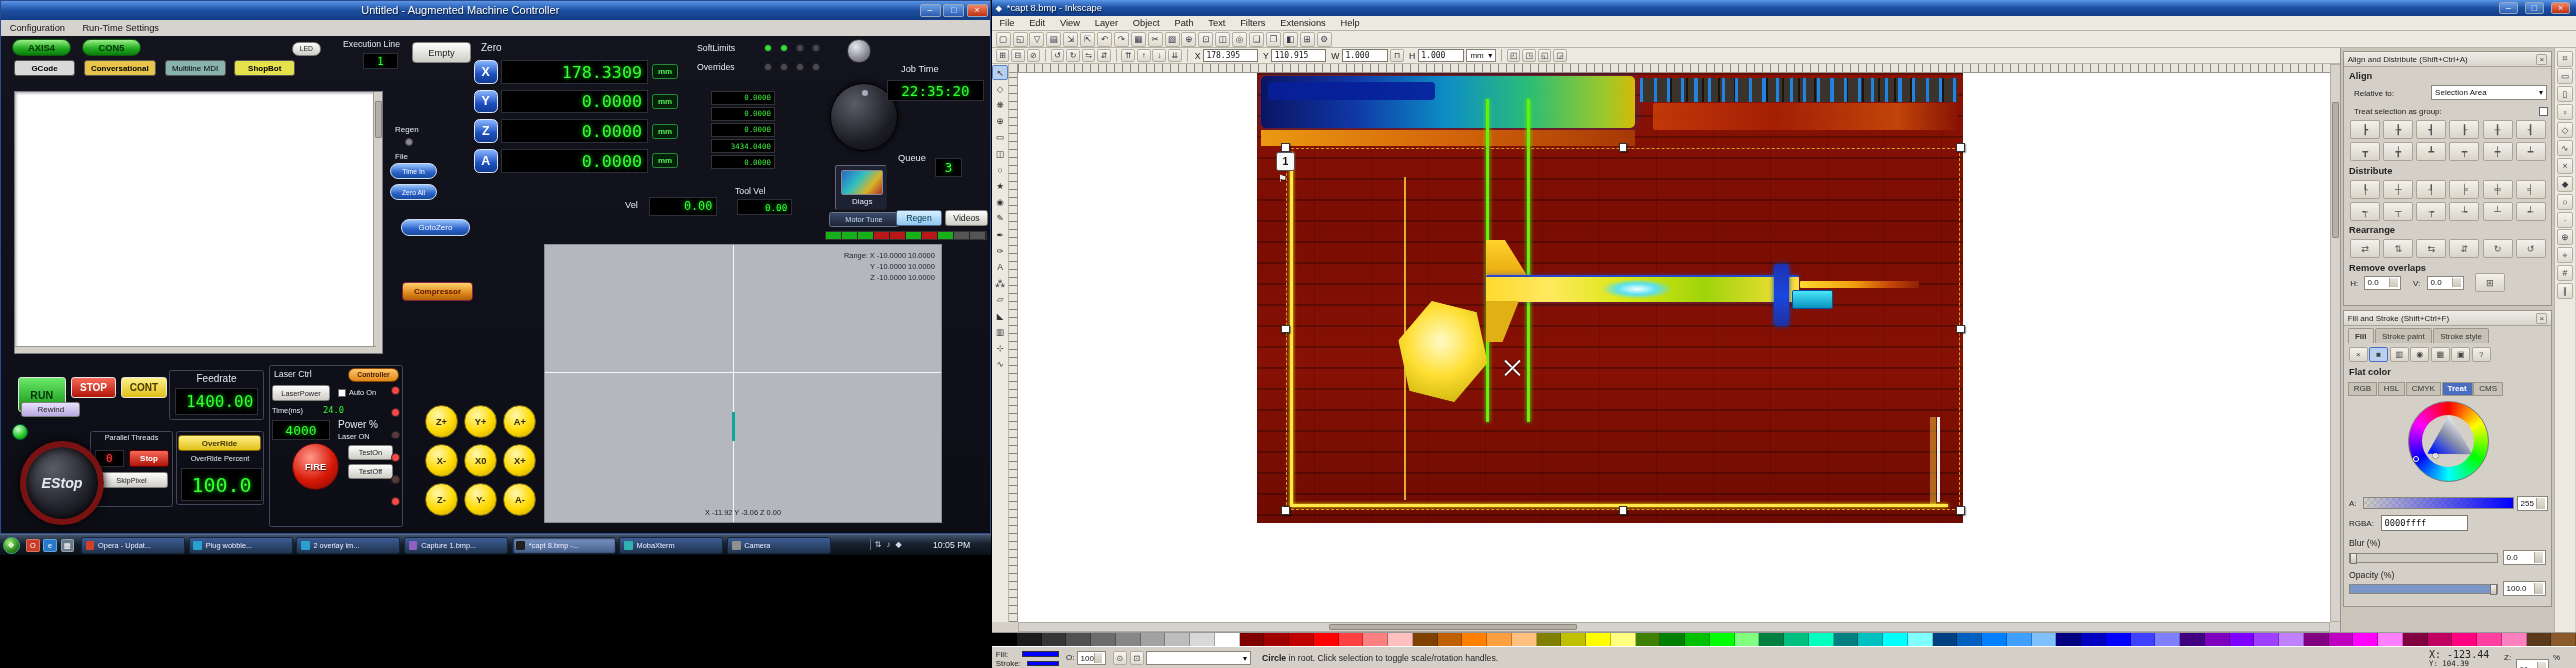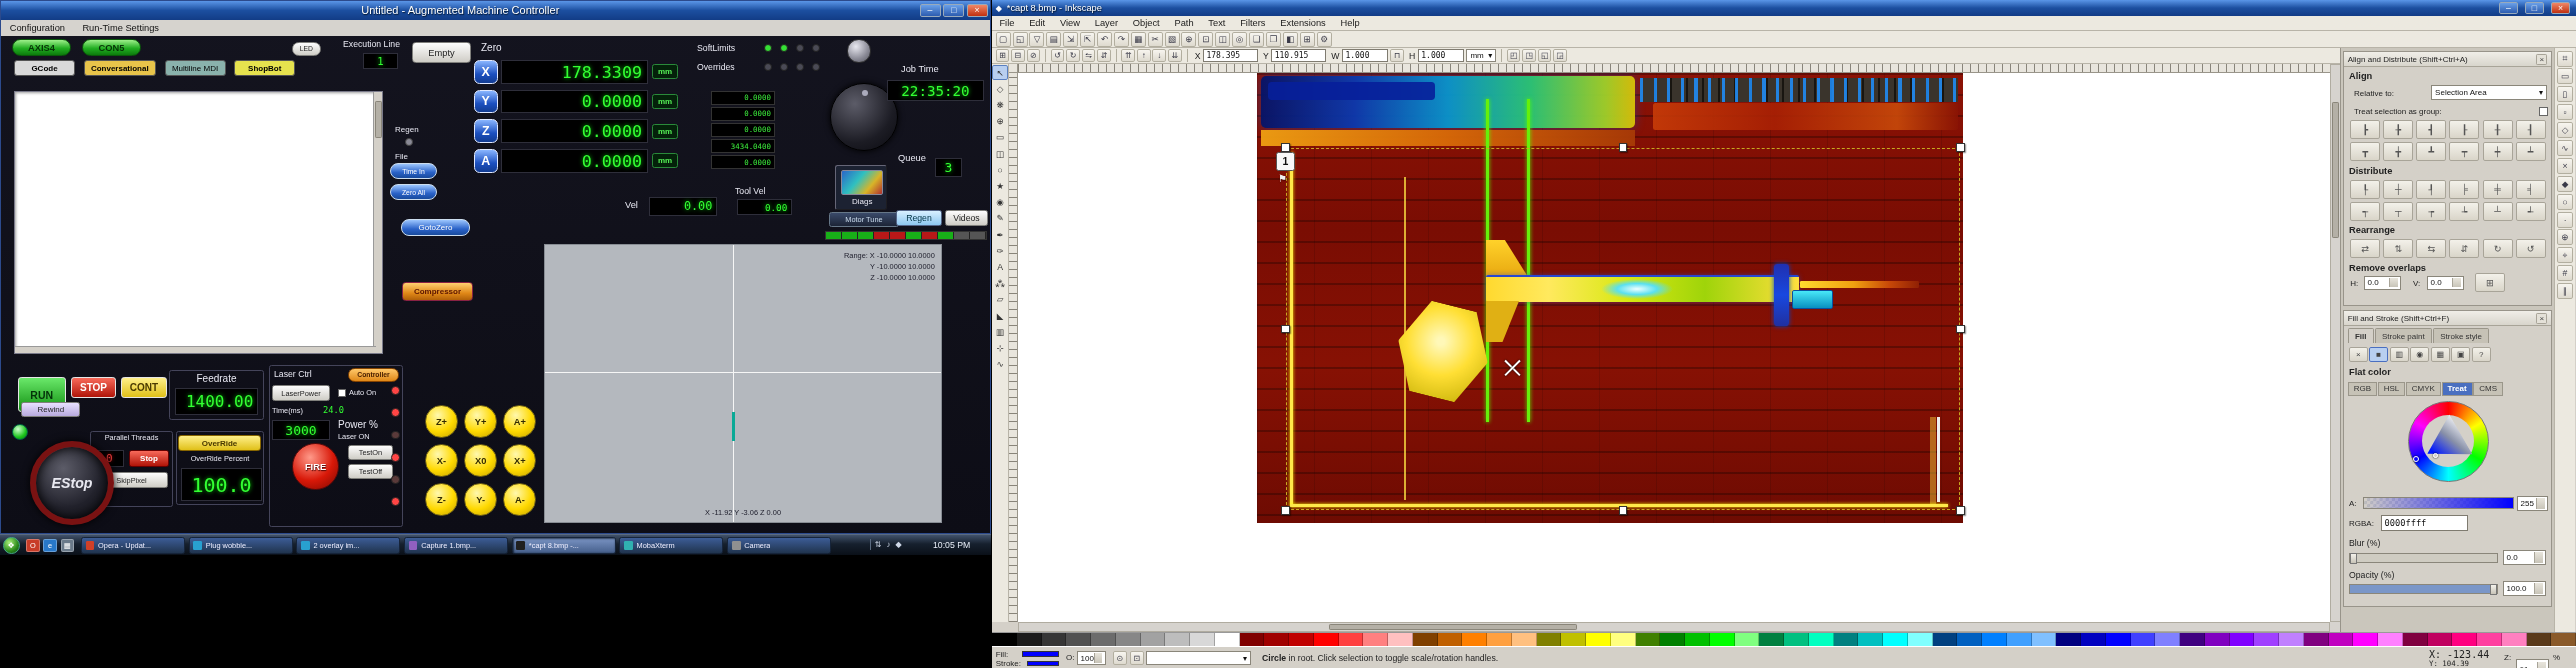--- a/index.html
+++ b/index.html
@@ -256,21 +256,21 @@
     <div class="disp" style="left:174px;top:387px;width:83px;height:27px;font-size:16px">1400.00</div>
 
     <div class="groupbox" style="left:268px;top:364px;width:134px;height:162px"></div>
     <span class="lbl" style="left:273px;top:368px;font-size:8.7px">Laser Ctrl</span>
     <div class="a" style="left:347px;top:367px;width:51px;height:13.6px;display:flex;align-items:center;justify-content:center;background:linear-gradient(#ffc86a,#e08818);border:0.6px solid #840;border-radius:6.8px;color:#4a2000;font-size:6.8px;font-weight:bold">Controller</div>
     <div class="sbtn" style="left:271px;top:384px;width:58px;height:16px;font-size:7.4px">LaserPower</div>
     <span class="a" style="left:337px;top:388px;width:8px;height:8px;background:#fff;border:0.6px solid #666"></span>
     <span class="lbl" style="left:348px;top:387px;font-size:7.4px">Auto On</span>
     <span class="lbl" style="left:271px;top:405px;font-size:7.4px">Time(ms)</span>
     <span class="lbl mono" style="left:322px;top:404px;font-size:8.7px;color:#3f3">24.0</span>
-    <div class="disp" style="left:271px;top:419px;width:58px;height:20px;font-size:13px;justify-content:center">3000</div>
+    <div class="disp" style="left:271px;top:419px;width:58px;height:20px;font-size:13px;justify-content:center">4000</div>
     <span class="lbl" style="left:337px;top:418px;font-size:10px">Power %</span>
     <span class="lbl" style="left:337px;top:431px;font-size:7.4px">Laser ON</span>
     <div class="a" style="left:291px;top:442px;width:47px;height:47px;border-radius:50%;background:radial-gradient(circle at 38% 30%,#ff9a8a,#d81808 55%,#7a0800);border:1.9px solid #5a0a0a;color:#fff;font-weight:bold;font-size:9.3px;display:flex;align-items:center;justify-content:center;text-shadow:0.6px 0.6px 1.2px #400">FIRE</div>
     <div class="sbtn" style="left:347px;top:444px;width:45px;height:15px;font-size:7.4px">TestOn</div>
     <div class="sbtn" style="left:347px;top:463px;width:45px;height:15px;font-size:7.4px">TestOff</div>
     <div class="a ledcol" style="left:390px;top:385px">
 
     <span class="ritem" style="width: 8.7px; height: 8.7px; border-radius: 50%; border: 0.6px solid rgb(34, 34, 34); display: block; background: rgb(255, 69, 69);"></span>
         <span class="ritem" style="width: 8.7px; height: 8.7px; border-radius: 50%; border: 0.6px solid rgb(34, 34, 34); display: block; background: rgb(255, 69, 69);"></span>
         <span class="ritem" style="width: 8.7px; height: 8.7px; border-radius: 50%; border: 0.6px solid rgb(34, 34, 34); display: block; background: rgb(90, 58, 58);"></span>
@@ -284,21 +284,21 @@
     <div class="a mono" style="left:94px;top:449px;width:28.5px;height:17.3px;background:#000;border:1.2px solid #2e2e3a;color:#ff4545;font-size:11px;display:flex;align-items:center;justify-content:center;text-shadow:0 0 3.7px #c00">0</div>
     <div class="a" style="left:128px;top:449px;width:40px;height:17.3px;display:flex;align-items:center;justify-content:center;background:linear-gradient(#f86a5a,#b01408);border:0.6px solid #600;border-radius:2.5px;color:#fff;font-size:8px;font-weight:bold">Stop</div>
     <div class="sbtn" style="left:94px;top:471px;width:73px;height:16px;font-size:7.4px">SkipPixel</div>
 
     <div class="groupbox" style="left:175px;top:430px;width:88px;height:74px"></div>
     <div class="a" style="left:177px;top:434px;width:83px;height:16px;display:flex;align-items:center;justify-content:center;background:linear-gradient(#fff08a,#e0c018);border:0.6px solid #860;border-radius:3.1px;color:#4a3a00;font-size:8px;font-weight:bold">OverRide</div>
     <span class="lbl" style="left:175px;top:453px;width:88px;text-align:center;font-size:7.4px">OverRide Percent</span>
     <div class="disp" style="left:180px;top:467px;width:81px;height:33px;font-size:20px;justify-content:center">100.0</div>
 
     <span class="dot" style="left:11px;top:423px;width:16px;height:16px;background:radial-gradient(circle at 36% 30%,#cfffcf,#1cc41c 60%,#0a700a);border:1.2px solid #064"></span>
-    <div class="a" style="left:29px;top:440px;width:84px;height:84px;border-radius:50%;background:radial-gradient(circle at 38% 30%,#5c5c68,#22222c 58%,#0c0c12);border:6.2px solid #7a1212;box-shadow:0 0 8.7px #000,inset 0 0 11px #000;color:#e8e8f0;font-style:italic;font-weight:bold;font-size:14.2px;display:flex;align-items:center;justify-content:center">EStop</div>
+    <div class="a" style="left:19px;top:440px;width:84px;height:84px;border-radius:50%;background:radial-gradient(circle at 38% 30%,#5c5c68,#22222c 58%,#0c0c12);border:6.2px solid #7a1212;box-shadow:0 0 8.7px #000,inset 0 0 11px #000;color:#e8e8f0;font-style:italic;font-weight:bold;font-size:14.2px;display:flex;align-items:center;justify-content:center">EStop</div>
   </section>
 
   <div class="taskbar">
     <div class="a" style="left:2.5px;top:1.9px;width:17.3px;height:17.3px;border-radius:50%;background:radial-gradient(circle at 35% 30%,#a8f07a,#2c8a1c 60%,#0a3a08);border:0.6px solid #4a8;color:#fff;font-size:8px;display:flex;align-items:center;justify-content:center">❖</div>
     <div class="a" style="left:26px;top:3.7px;display:flex;gap:3.7px">
 
     <span class="ritem" style="width: 13.6px; height: 13.6px; border-radius: 1.9px; color: rgb(255, 255, 255); font-size: 7.4px; display: flex; align-items: center; justify-content: center; border: 0.6px solid rgba(255, 255, 255, 0.3); background: rgb(200, 60, 40);">O</span>
         <span class="ritem" style="width: 13.6px; height: 13.6px; border-radius: 1.9px; color: rgb(255, 255, 255); font-size: 7.4px; display: flex; align-items: center; justify-content: center; border: 0.6px solid rgba(255, 255, 255, 0.3); background: rgb(40, 120, 200);">e</span>
         <span class="ritem" style="width: 13.6px; height: 13.6px; border-radius: 1.9px; color: rgb(255, 255, 255); font-size: 7.4px; display: flex; align-items: center; justify-content: center; border: 0.6px solid rgba(255, 255, 255, 0.3); background: rgb(106, 122, 138);">▦</span>
       </div>

